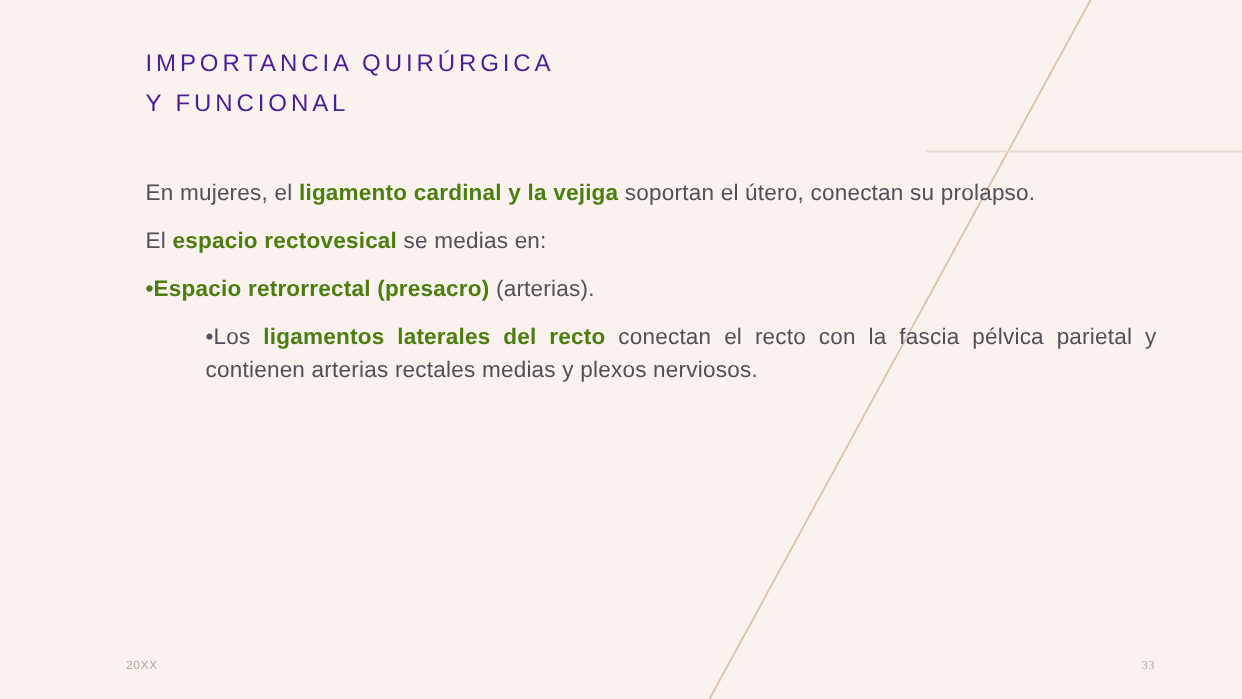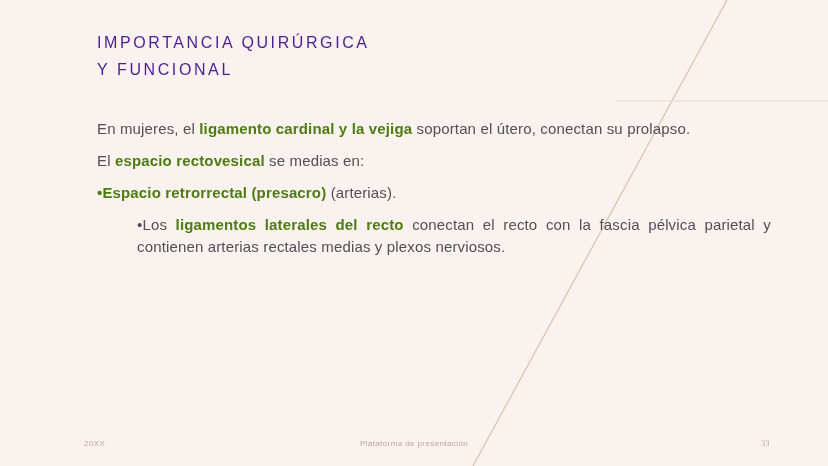--- a/index.html
+++ b/index.html
@@ -74,16 +74,15 @@
 
     <p><span>El </span><span class="b">espacio rectovesical</span><span> se medias en:</span></p>
 
 
     <p><span class="b">•Espacio retrorrectal (presacro)</span><span> (arterias).</span></p>
 
     <p class="justify"><span>•Los </span><span class="b">ligamentos laterales del recto</span><span> conectan el recto con la fascia pélvica parietal y contienen arterias rectales medias y plexos nerviosos.</span></p>
   </div>
 
   <div class="footer-left">20XX</div>
-  <div class="footer-center">Plataforma de presentación</div>
   <div class="footer-right">33</div>
 
 </div>
 
 </body></html>

